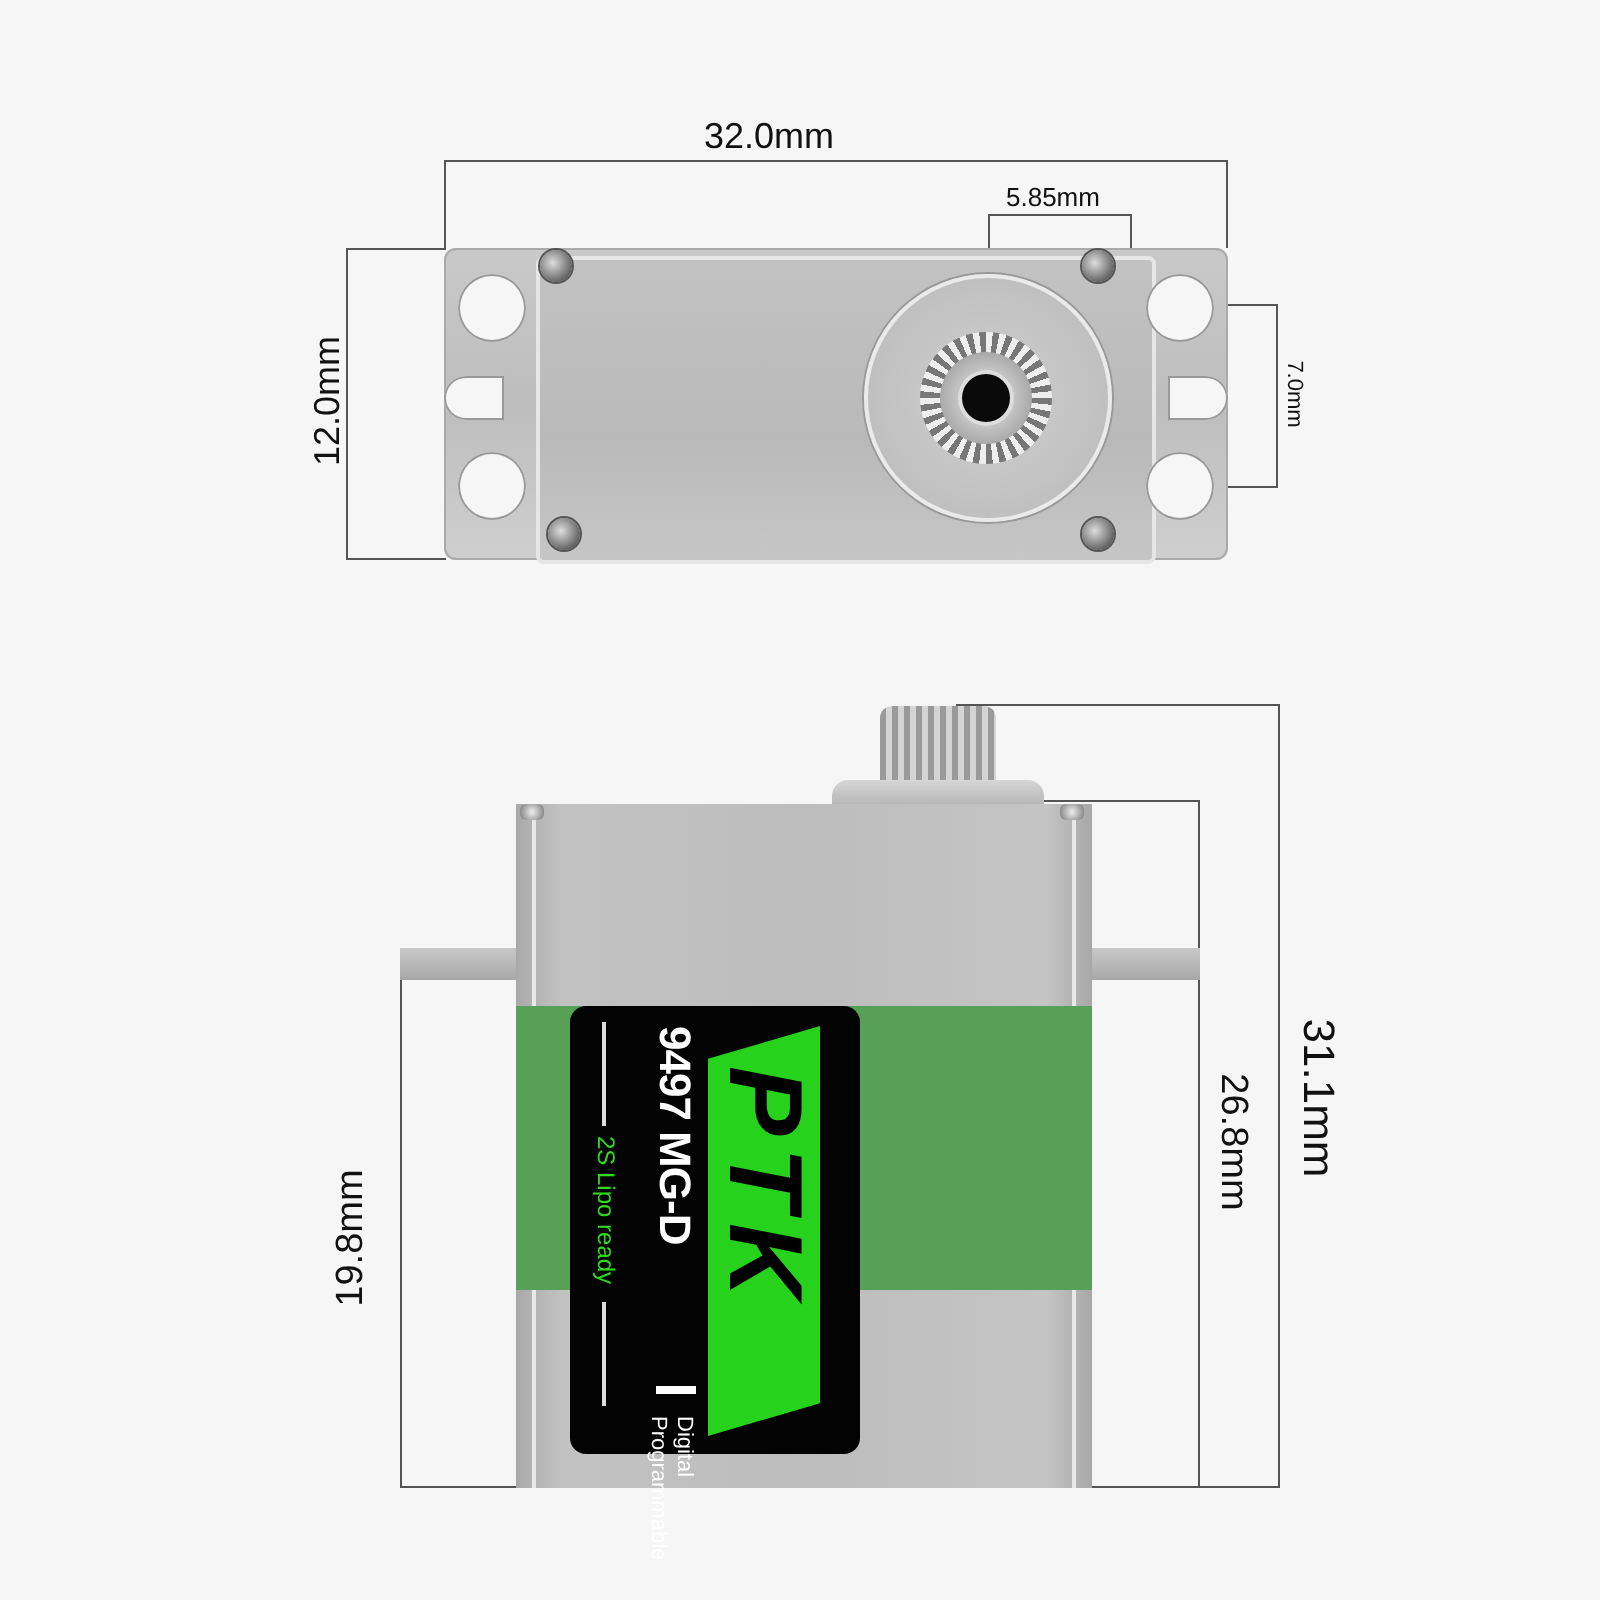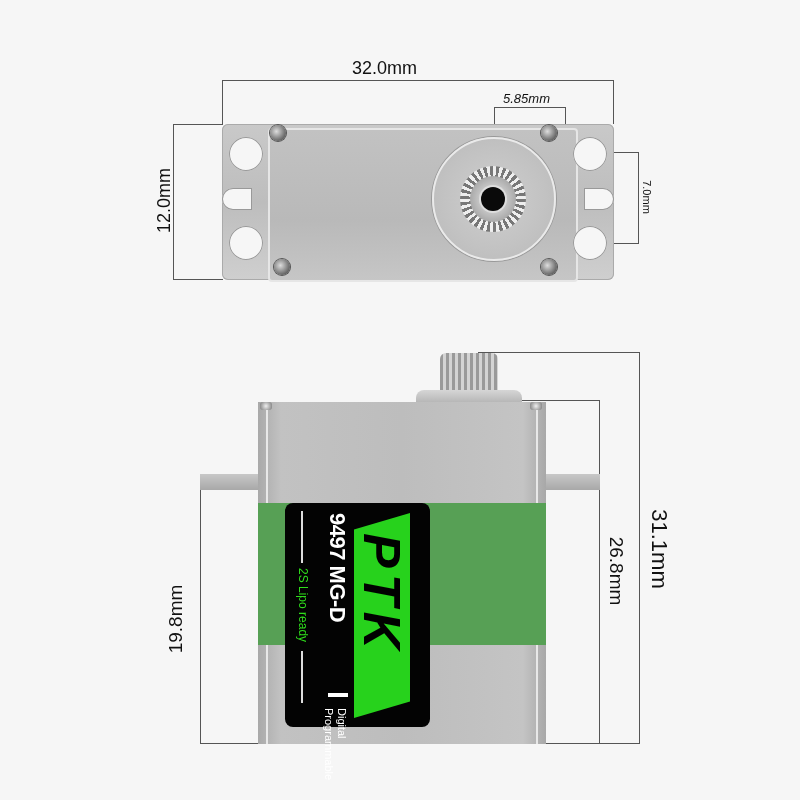--- a/index.html
+++ b/index.html
@@ -120,21 +120,21 @@
 <div>
 
   <div class="dim-line" style="left:222px; top:80px; width:392px; height:1px;"></div>
   <div class="dim-line" style="left:222px; top:80px; width:1px; height:44px;"></div>
   <div class="dim-line" style="left:613px; top:80px; width:1px; height:44px;"></div>
   <div class="dim-text" style="left:352px; top:58px; font-size:18px;">32.0mm</div>
 
   <div class="dim-line" style="left:494px; top:107px; width:72px; height:1px;"></div>
   <div class="dim-line" style="left:494px; top:107px; width:1px; height:17px;"></div>
   <div class="dim-line" style="left:565px; top:107px; width:1px; height:20px;"></div>
-  <div class="dim-text" style="left:503px; top:91px; font-size:13px;font-style:italic;">5.85mm</div>
+  <div class="dim-text" style="left:503px; top:91px; font-size:13px;">5.85mm</div>
 
   <div class="dim-line" style="left:173px; top:124px; width:50px; height:1px;"></div>
   <div class="dim-line" style="left:173px; top:279px; width:50px; height:1px;"></div>
   <div class="dim-line" style="left:173px; top:124px; width:1px; height:156px;"></div>
   <div class="dim-text rot-ccw" style="left:124px; top:190px; width:80px; text-align:center; font-size:18px;">12.0mm</div>
 
   <div class="dim-line" style="left:590px; top:152px; width:48px; height:1px;"></div>
   <div class="dim-line" style="left:590px; top:243px; width:48px; height:1px;"></div>
   <div class="dim-line" style="left:638px; top:152px; width:1px; height:92px;"></div>
   <div class="dim-text rot-cw" style="left:622px; top:191px; width:50px; text-align:center; font-size:11px;">7.0mm</div>

